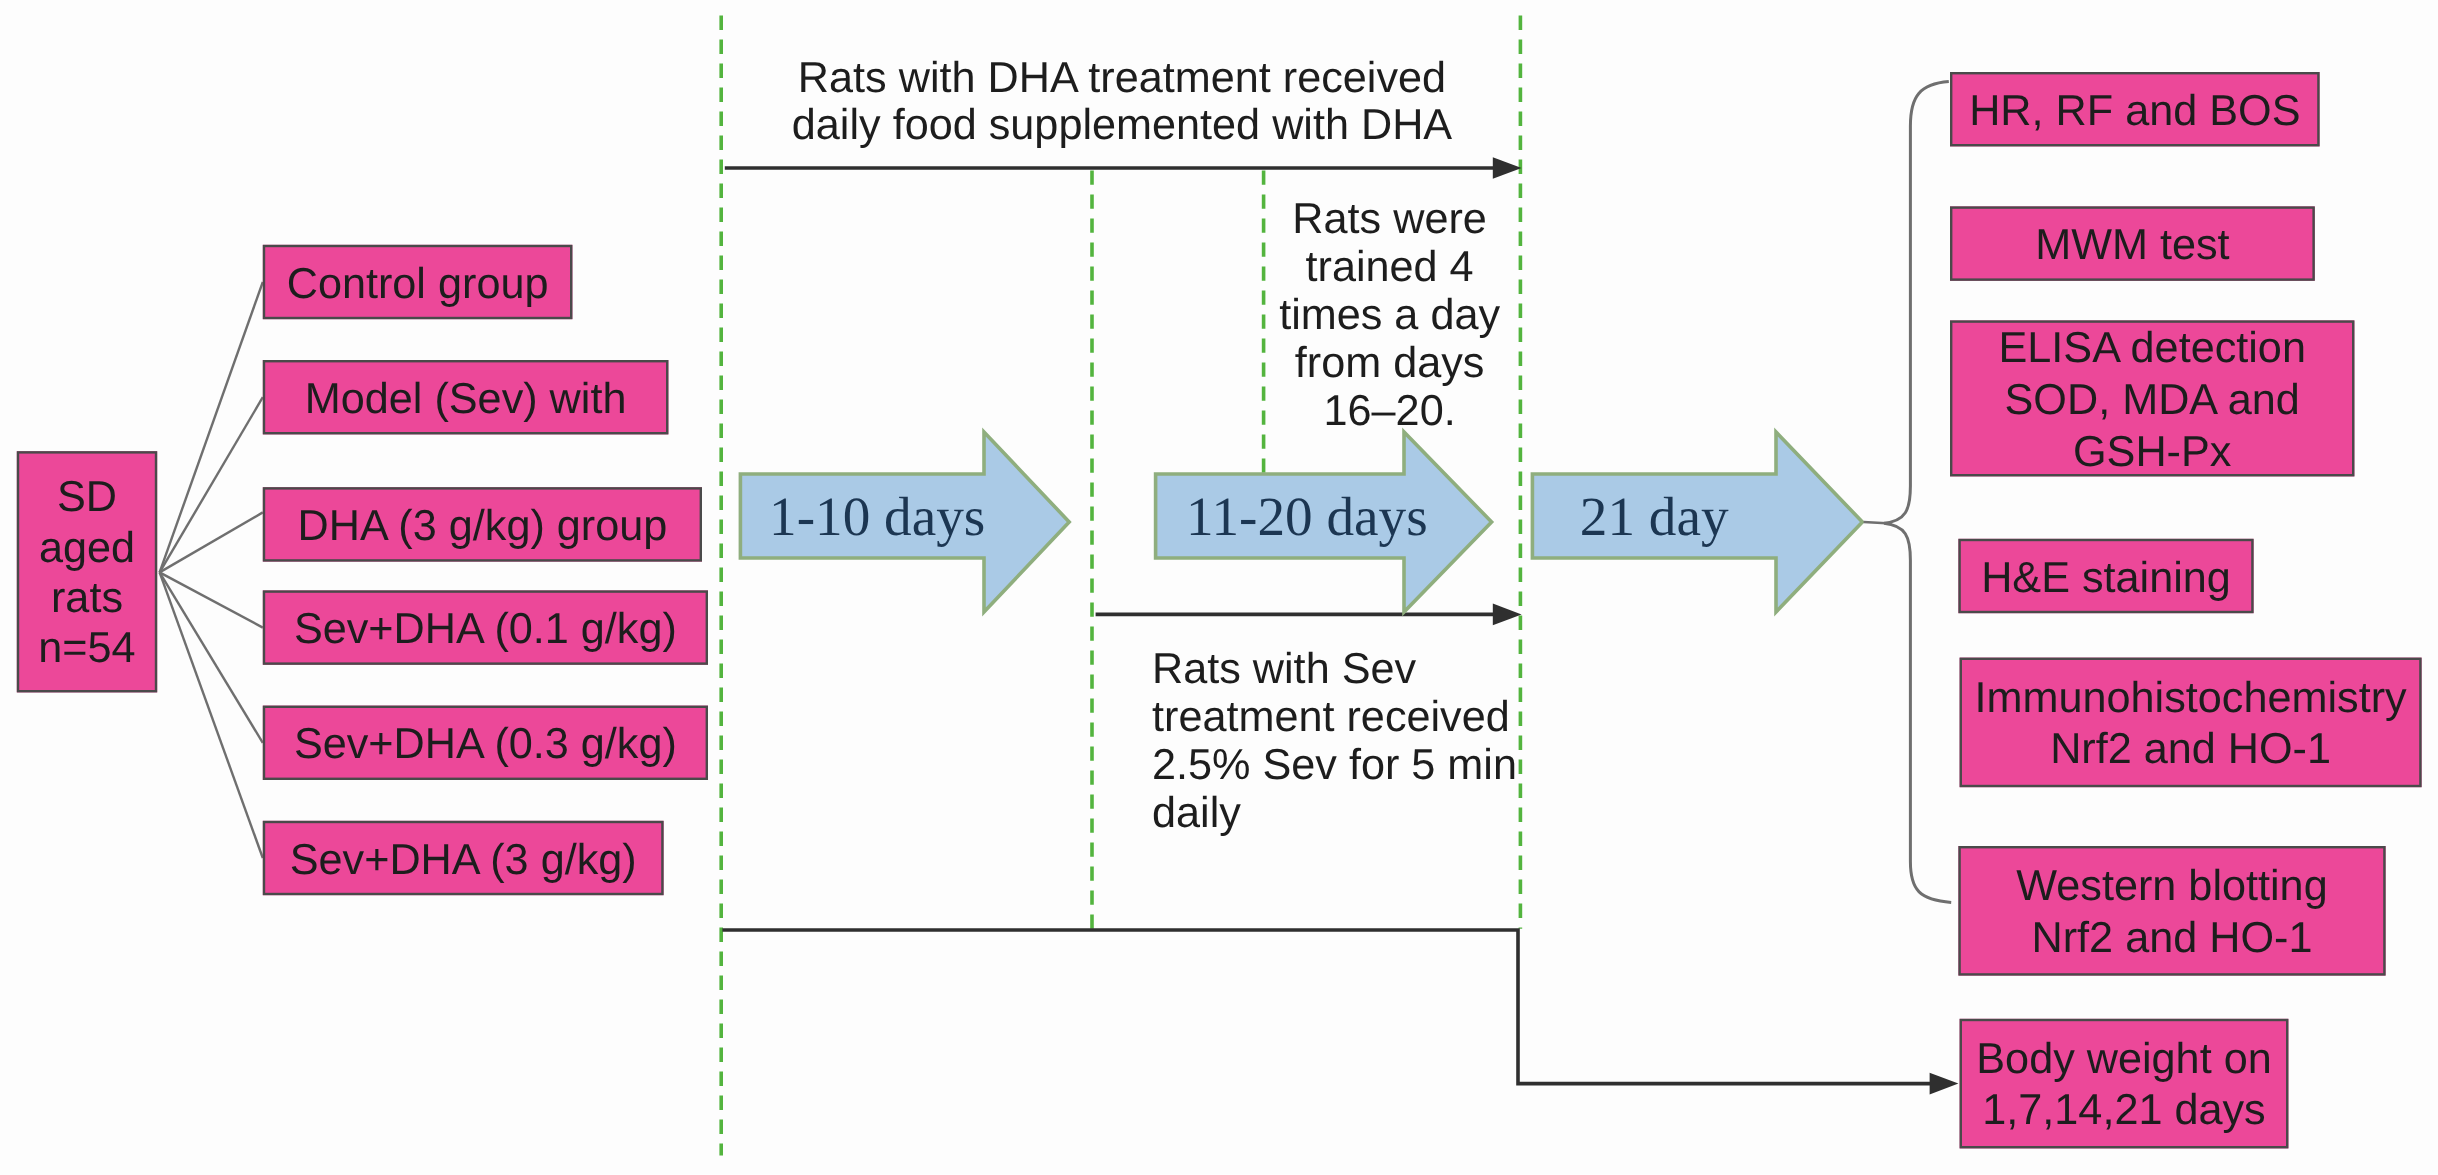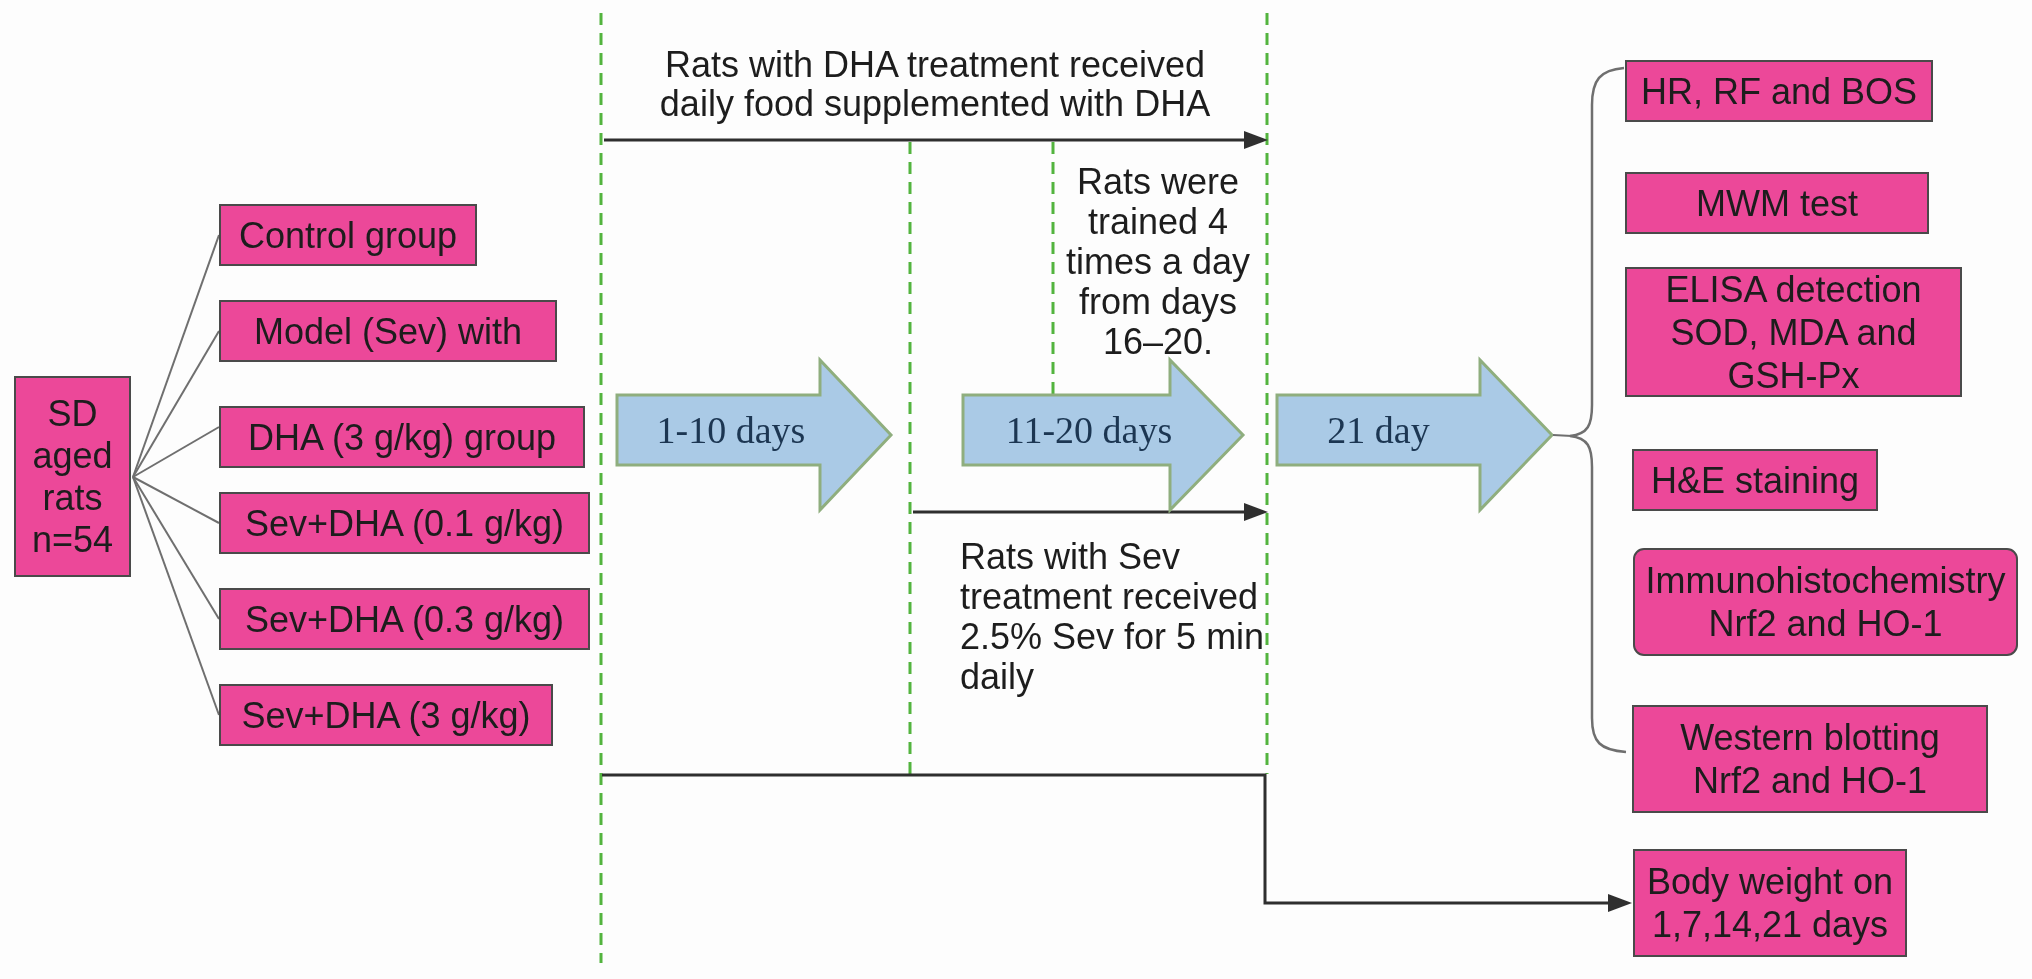--- a/index.html
+++ b/index.html
@@ -11,21 +11,21 @@
   .box{
     position:absolute;box-sizing:border-box;background:#ec4899;border:2px solid #4a4a4a;
     display:flex;align-items:center;justify-content:center;text-align:center;
     font-size:36px;line-height:43px;white-space:pre-line;
   }
   .note{
     position:absolute;font-size:36px;line-height:40px;white-space:pre-line;color:#1d1d1d;
   }
   .phase-label{
     position:absolute;display:flex;align-items:center;justify-content:center;
-    font-family:"Liberation Serif", serif;font-size:38px;color:#1c3652;
+    font-family:"Liberation Serif", serif;font-size:46px;color:#1c3652;
   }
 </style>
 </head>
 <body>
 
 <div id="canvas">
 
   <svg id="diagram-svg" viewBox="0 0 2032 979" xmlns="http://www.w3.org/2000/svg">
 
     <g stroke="#53b43e" stroke-width="3" stroke-dasharray="12 8" fill="none">
@@ -96,21 +96,21 @@
   <div class="phase-label" style="left:617px;top:400px;width:228px;height:60px;">1-10 days</div>
   <div class="phase-label" style="left:963px;top:400px;width:252px;height:60px;">11-20 days</div>
   <div class="phase-label" style="left:1277px;top:400px;width:203px;height:60px;">21 day</div>
 
   <div class="box" style="left:1625px;top:60px;width:308px;height:62px;">HR, RF and BOS</div>
   <div class="box" style="left:1625px;top:172px;width:304px;height:62px;">MWM test</div>
   <div class="box" style="left:1625px;top:267px;width:337px;height:130px;">ELISA detection
 SOD, MDA and
 GSH-Px</div>
   <div class="box" style="left:1632px;top:449px;width:246px;height:62px;">H&amp;E staining</div>
-  <div class="box" style="left:1633px;top:548px;width:385px;height:108px;border-radius:11px;">Immunohistochemistry
+  <div class="box" style="left:1633px;top:548px;width:385px;height:108px;">Immunohistochemistry
 Nrf2 and HO-1</div>
   <div class="box" style="left:1632px;top:705px;width:356px;height:108px;">Western blotting
 Nrf2 and HO-1</div>
 
   <div class="box" style="left:1633px;top:849px;width:274px;height:108px;">Body weight on
 1,7,14,21 days</div>
 
 </div>
 
 </body></html>

